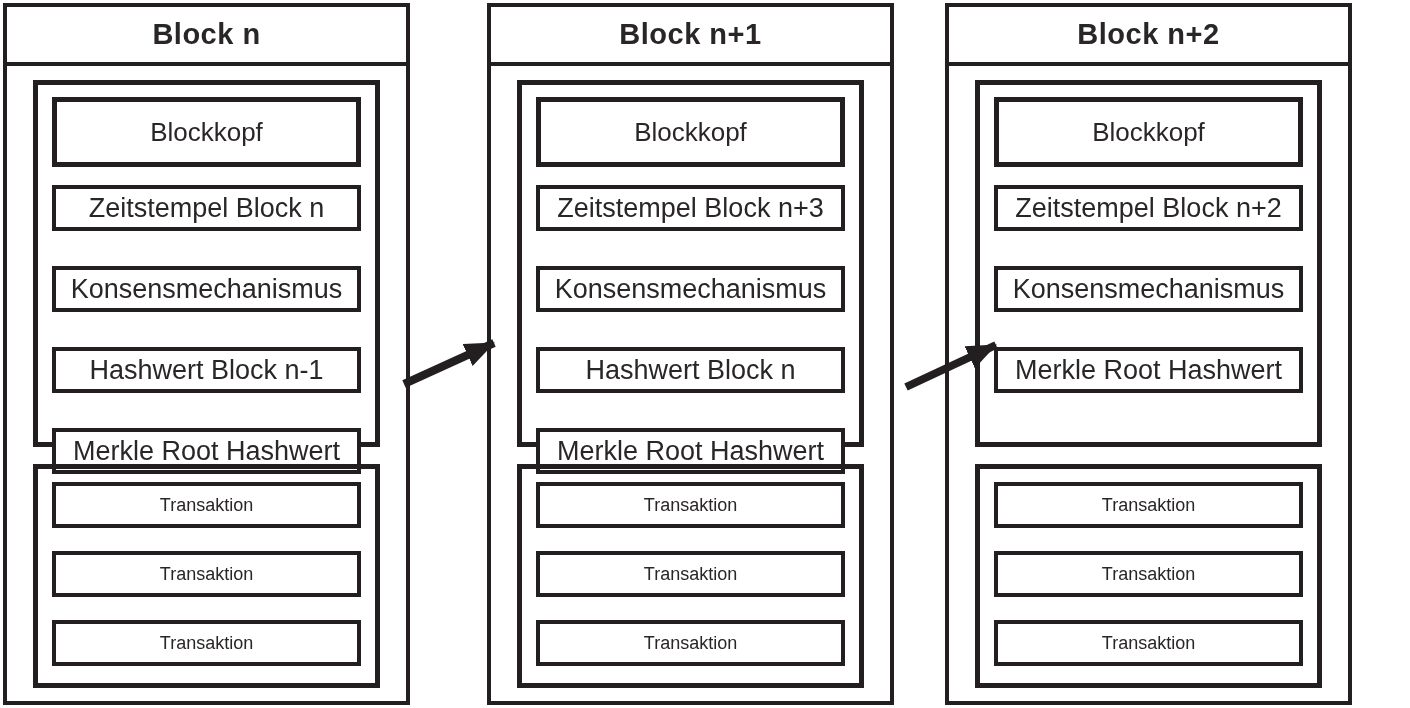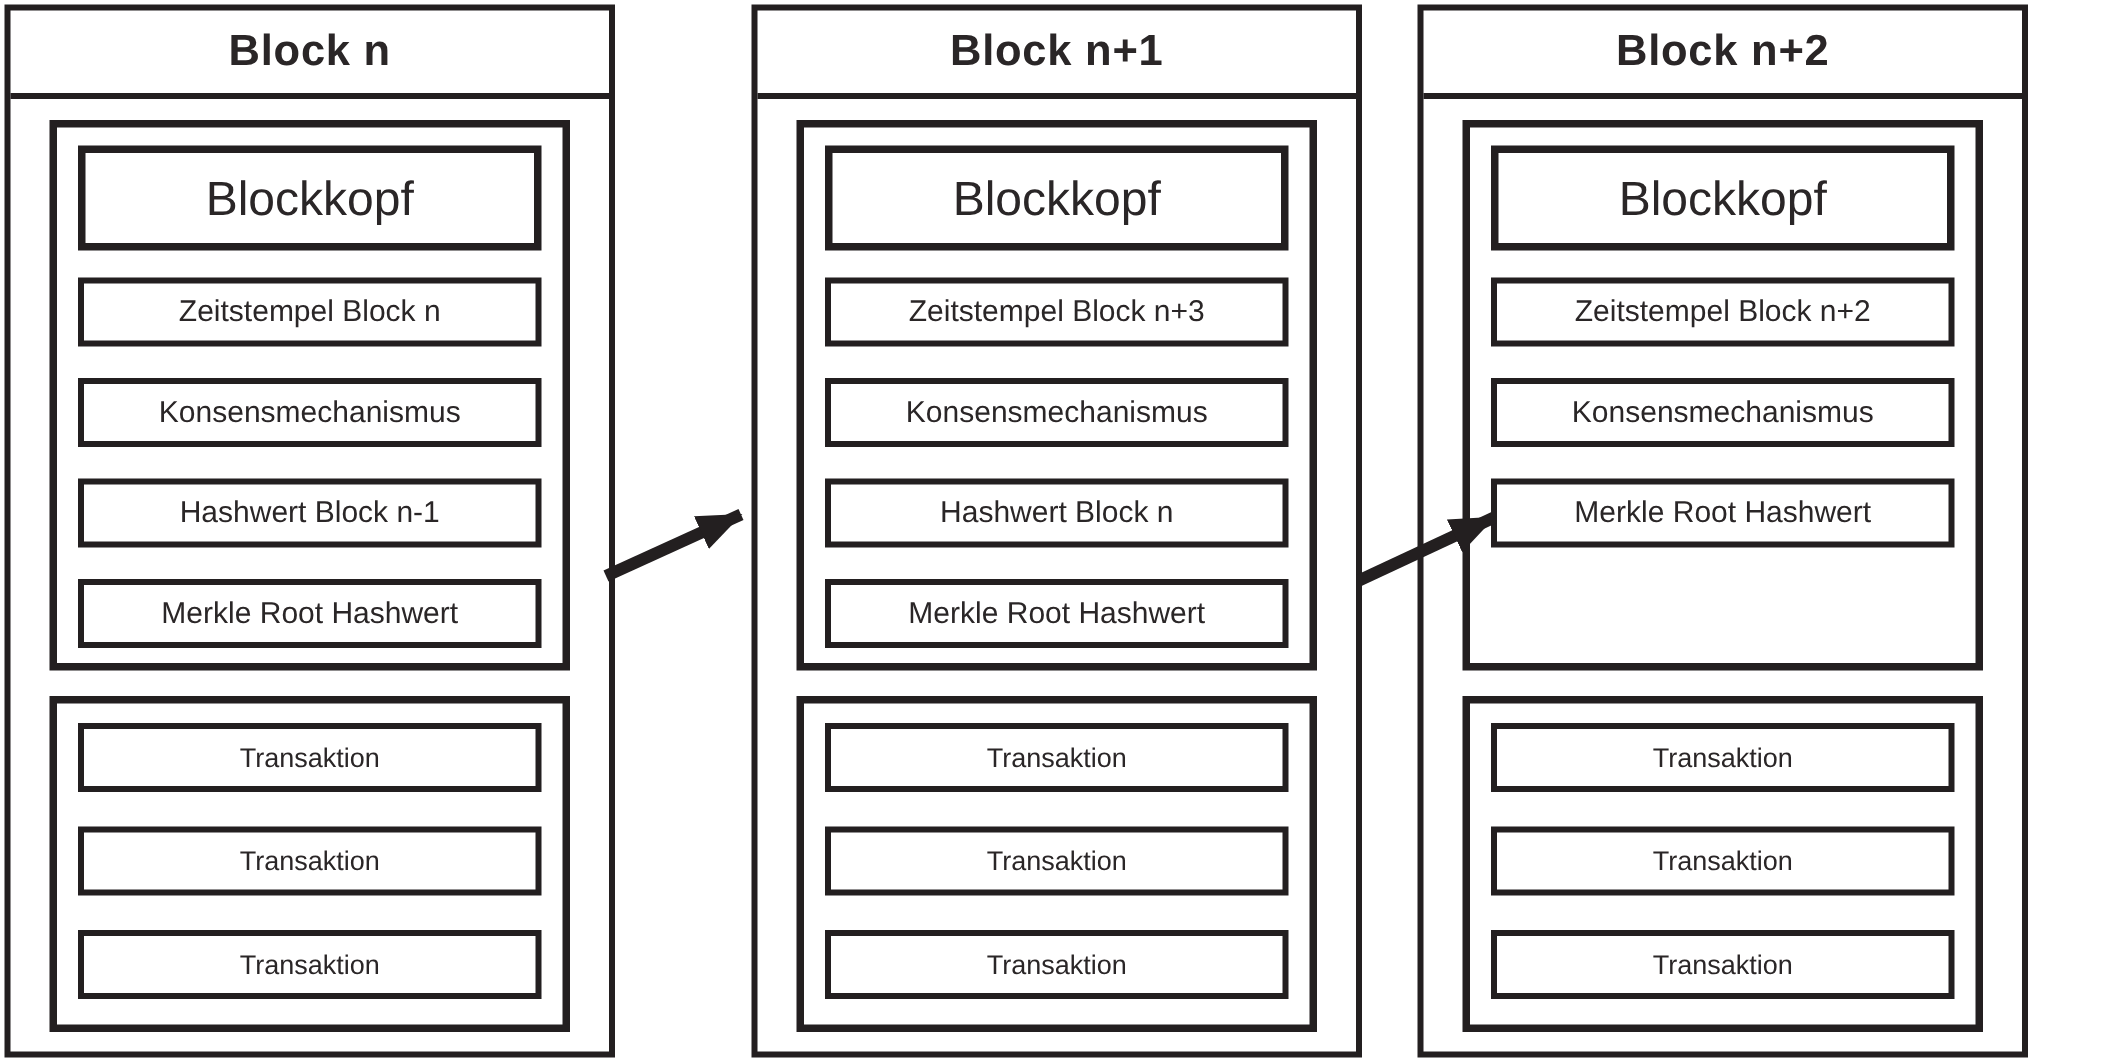--- a/index.html
+++ b/index.html
@@ -23,21 +23,21 @@
   }
   .block {
     position: absolute;
     top: 3px;
     height: 702px;
     width: 407px;
     border: 4px solid var(--line);
     background: var(--bg);
   }
   .block.pos-0 { left: 3px; }
-  .block.pos-1 { left: 501px; }
+  .block.pos-1 { left: 487px; }
   .block.pos-2 { left: 945px; }
   .block-title {
     height: 59px;
     border-bottom: 4px solid var(--line);
     display: flex; align-items: center; justify-content: center;
     font-size: 29px;
     font-weight: 700;
     letter-spacing: 0.5px;
   }
   .group {
@@ -56,27 +56,27 @@
   }
   .box {
     border: 4px solid var(--line);
     display: flex; align-items: center; justify-content: center;
     background: var(--bg);
     text-align: center;
   }
   .box.head {
     border-width: 5px;
     height: 70px;
-    font-size: 32px;
+    font-size: 26px;
     margin-bottom: 18px;
   }
   .header-group .row {
     height: 46px;
-    font-size: 20px;
-    margin-bottom: 21px;
+    font-size: 27px;
+    margin-bottom: 35px;
   }
   .tx-group .row {
     height: 46px;
     font-size: 18px;
     margin-bottom: 23px;
   }
   .arrows {
     position: absolute;
     left: 0; top: 0;
     width: 1410px; height: 708px;

